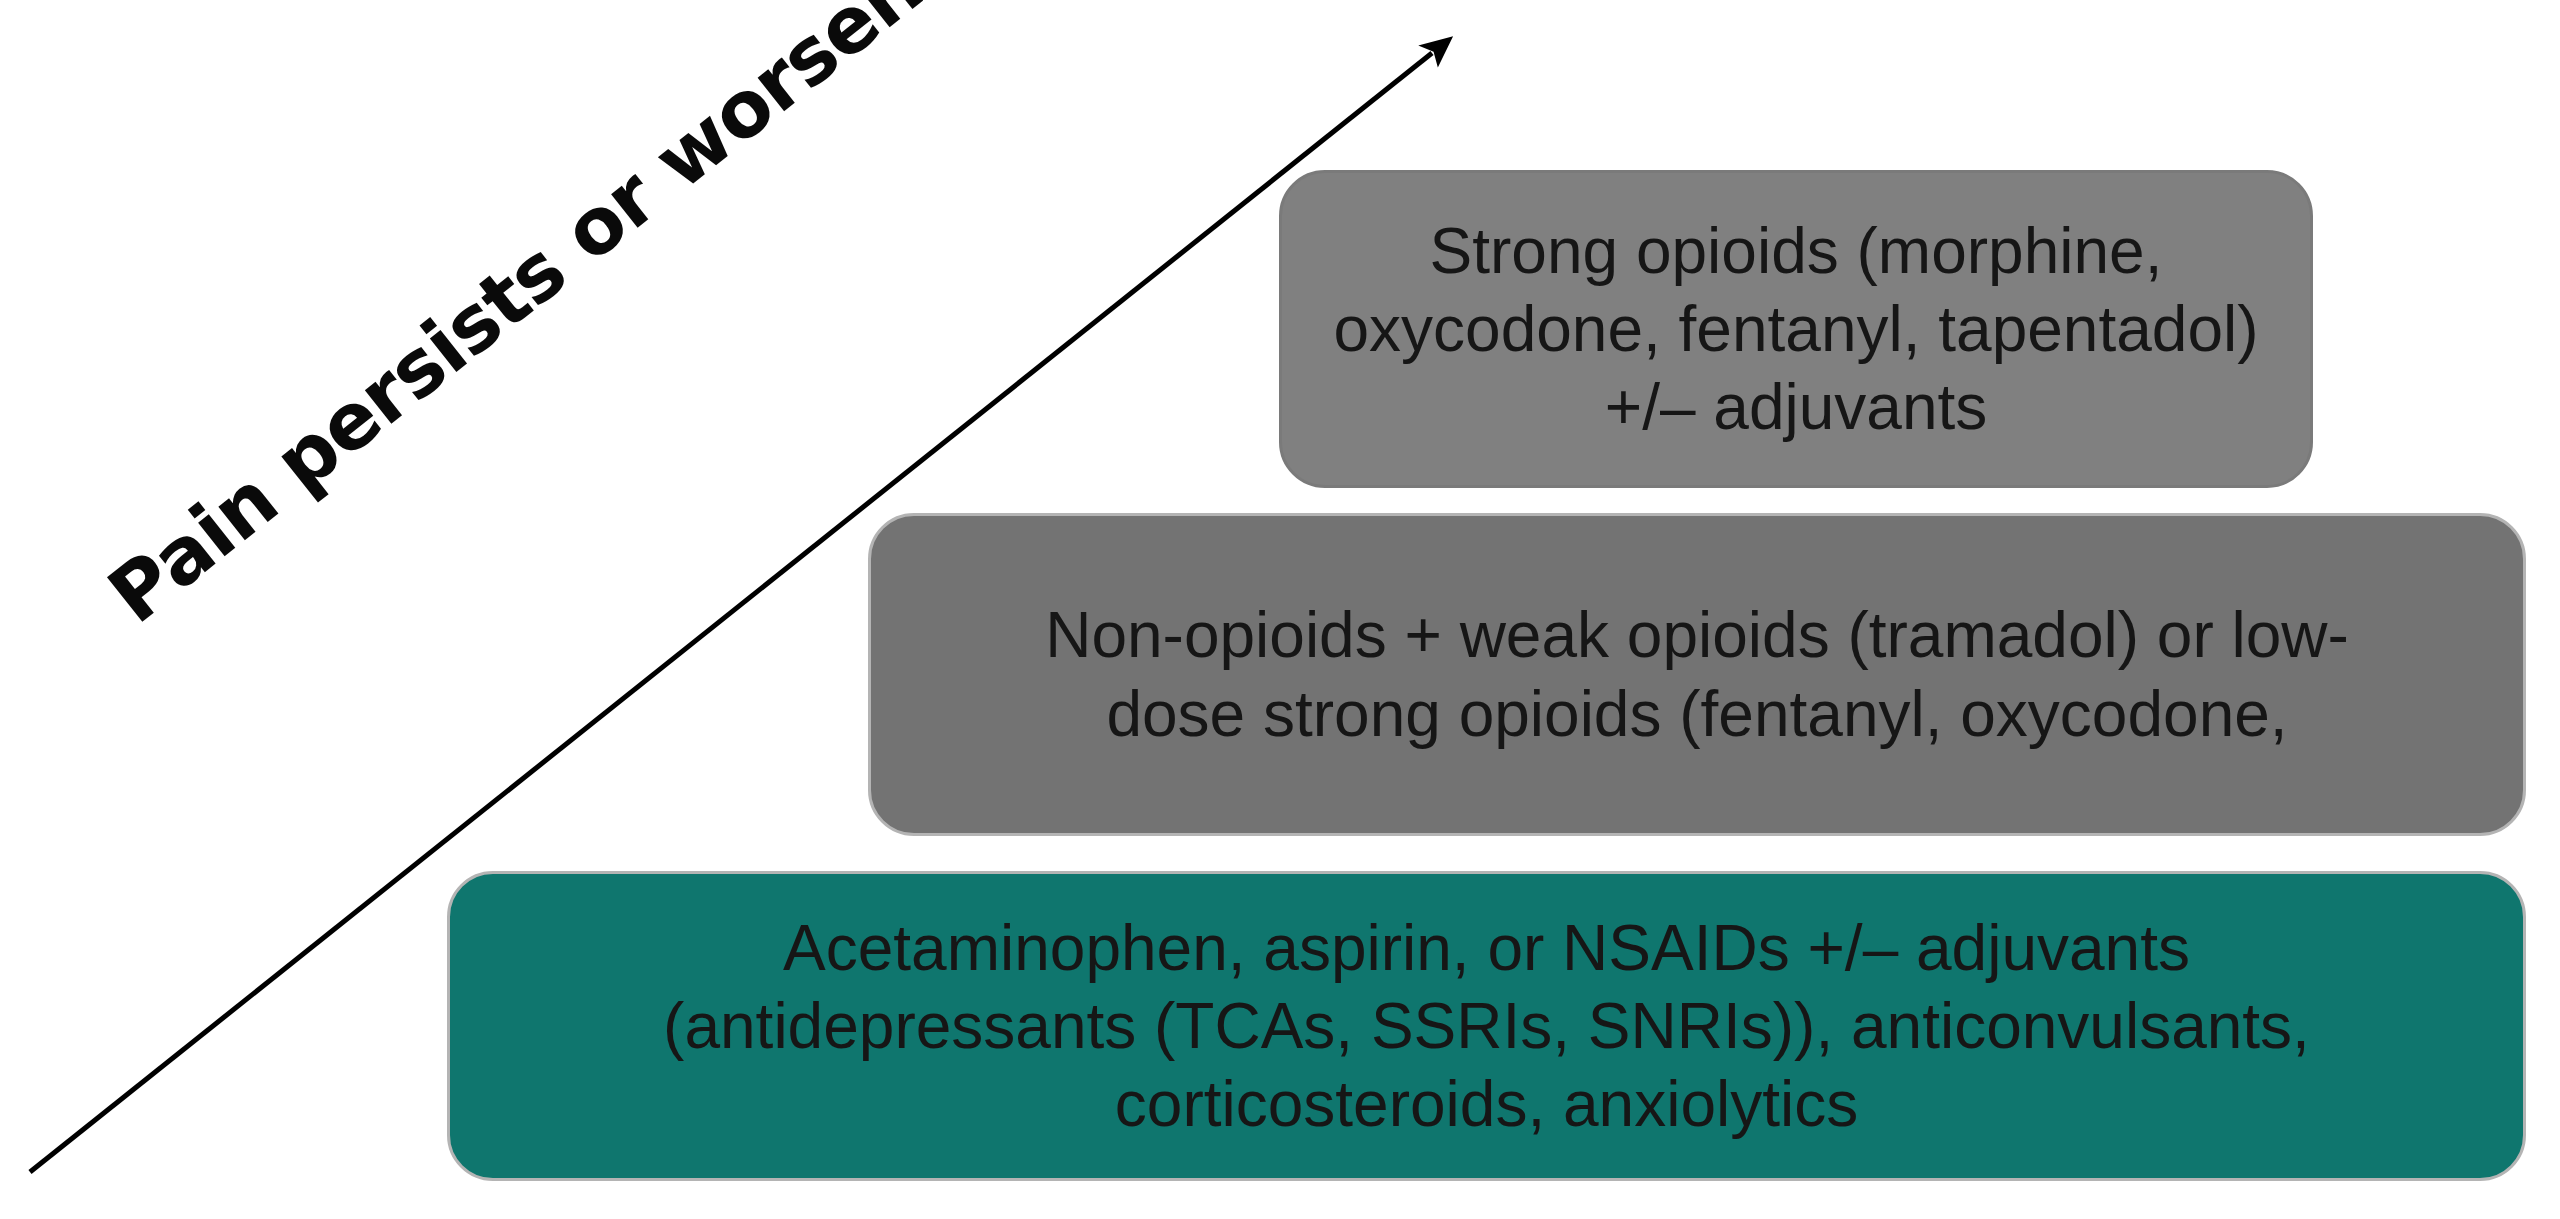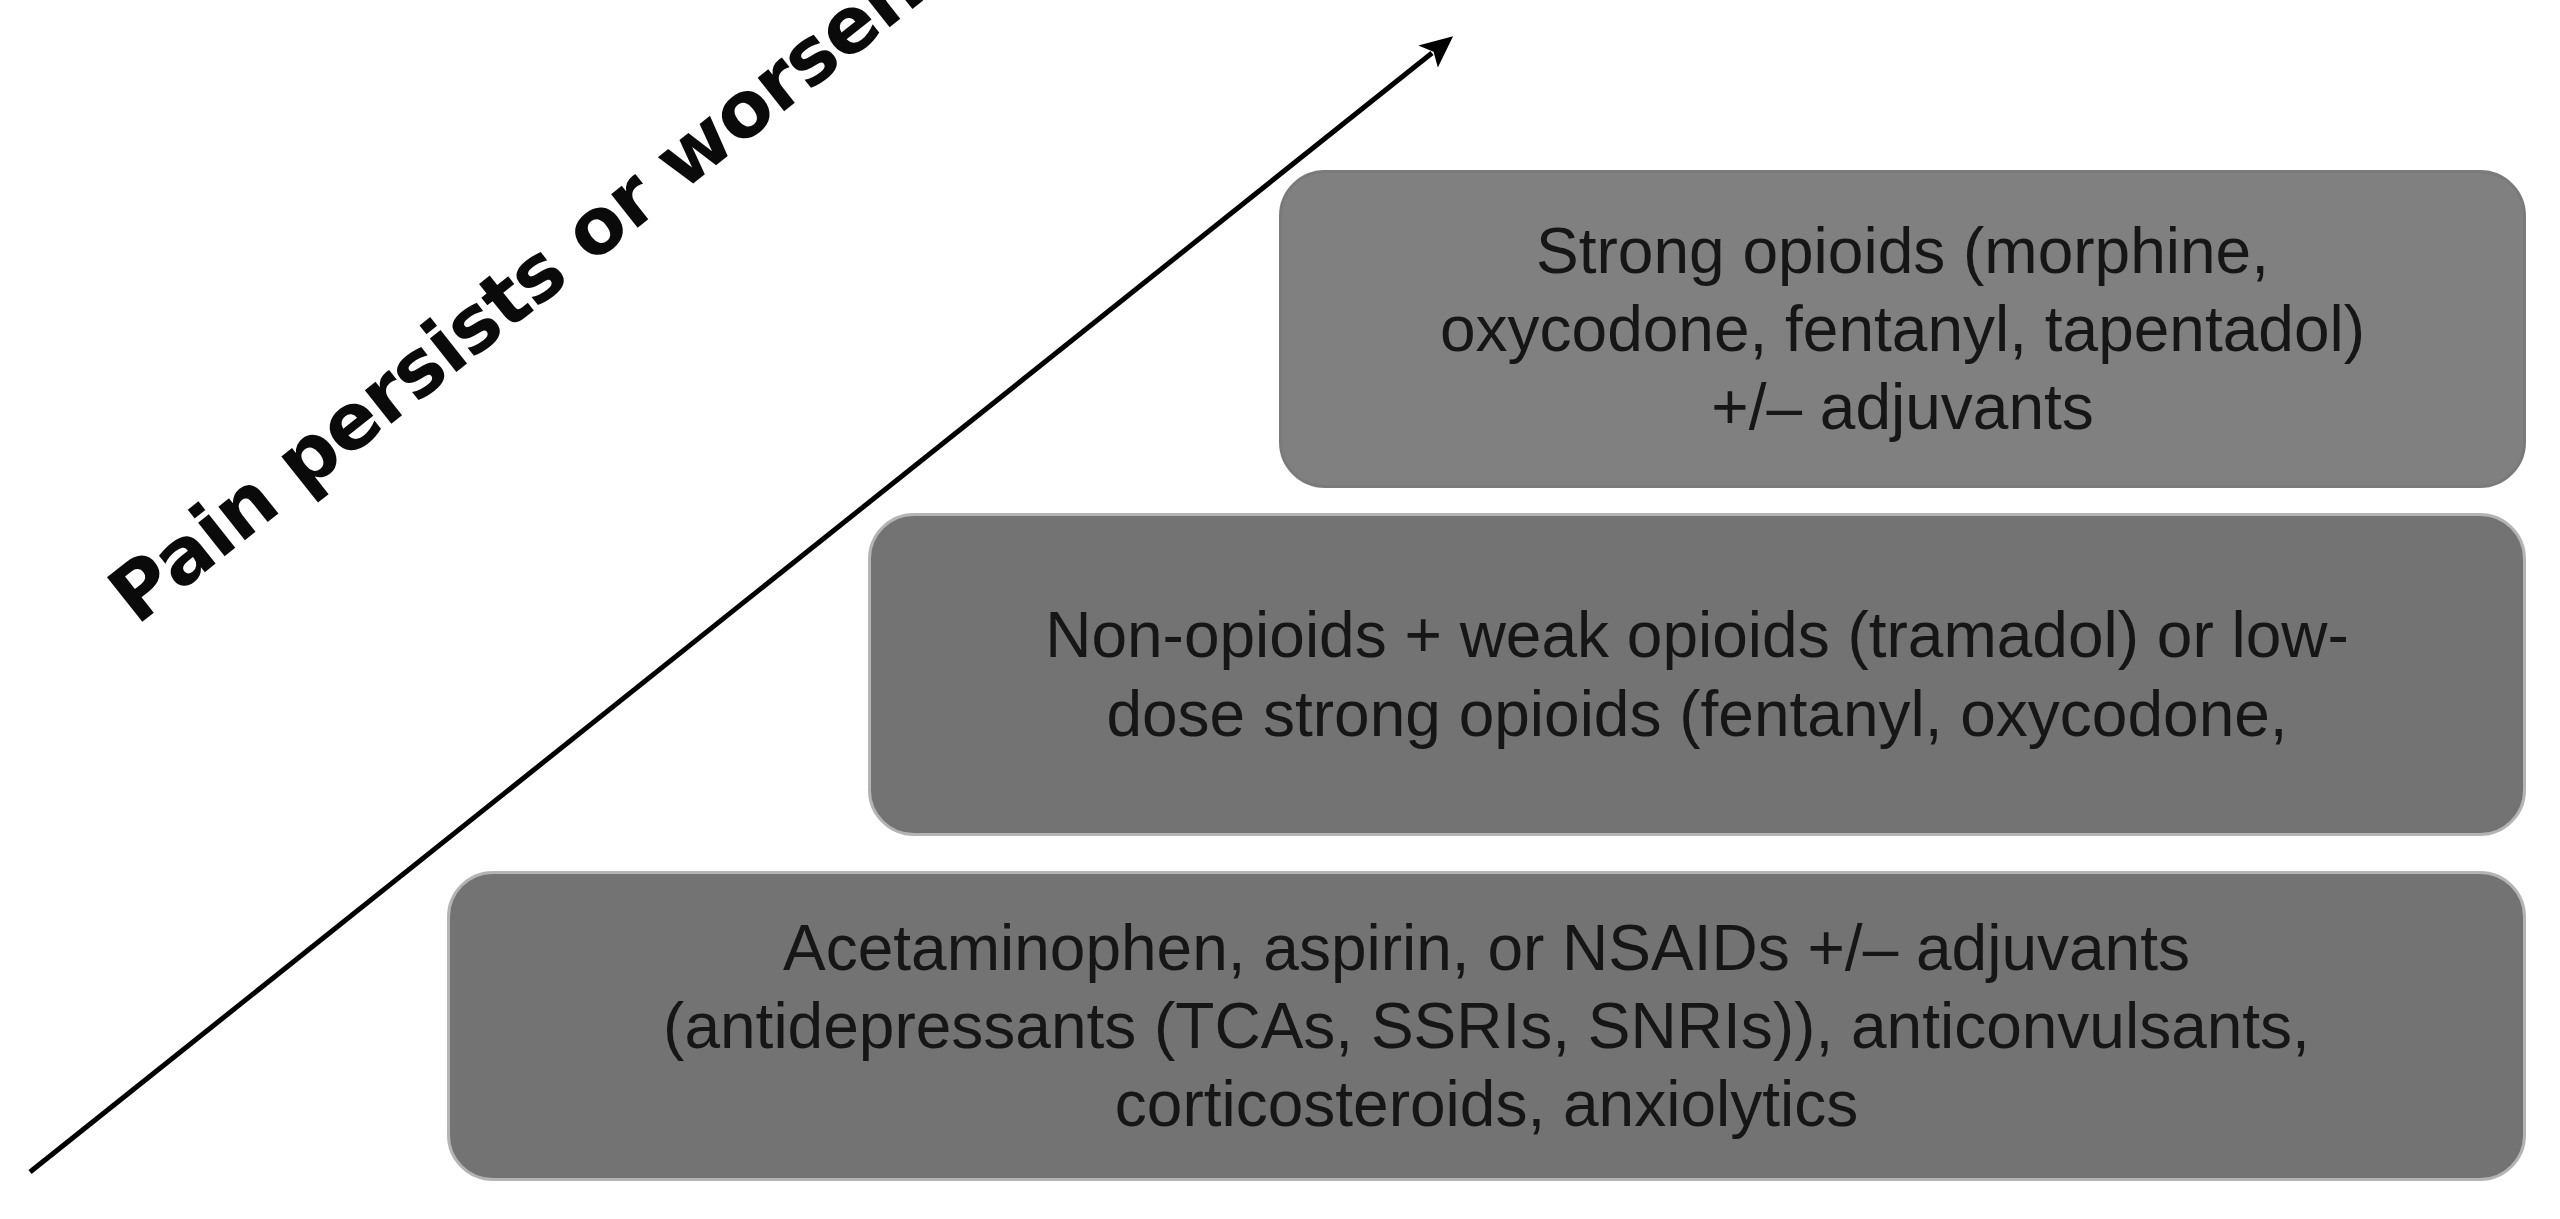--- a/index.html
+++ b/index.html
@@ -59,41 +59,41 @@
   }
   .step-text {
     display: block;
     padding: 0 26px;
     width: 100%;
   }
 
   .step-3 {
     left: 1279px;
     top: 170px;
-    width: 1247px;
+    width: 1034px;
     height: 318px;
     background: #808080;
     border: 3px solid #7a7a7a;
     font-size: 64px;
   }
   .step-2 {
     left: 868px;
     top: 513px;
     width: 1658px;
     height: 323px;
     background: #737373;
     border: 3px solid #b4b4b4;
     font-size: 64px;
   }
   .step-1 {
     left: 447px;
     top: 871px;
     width: 2079px;
     height: 310px;
-    background: #737373;
+    background: #0f766e;
     border: 3px solid #b4b4b4;
     font-size: 64px;
   }
 </style>
 </head>
 <body>
 
 <div id="ladder-canvas">
 
   <svg class="arrow-layer" viewBox="0 0 2560 1219" width="2560" height="1219" aria-hidden="true">

